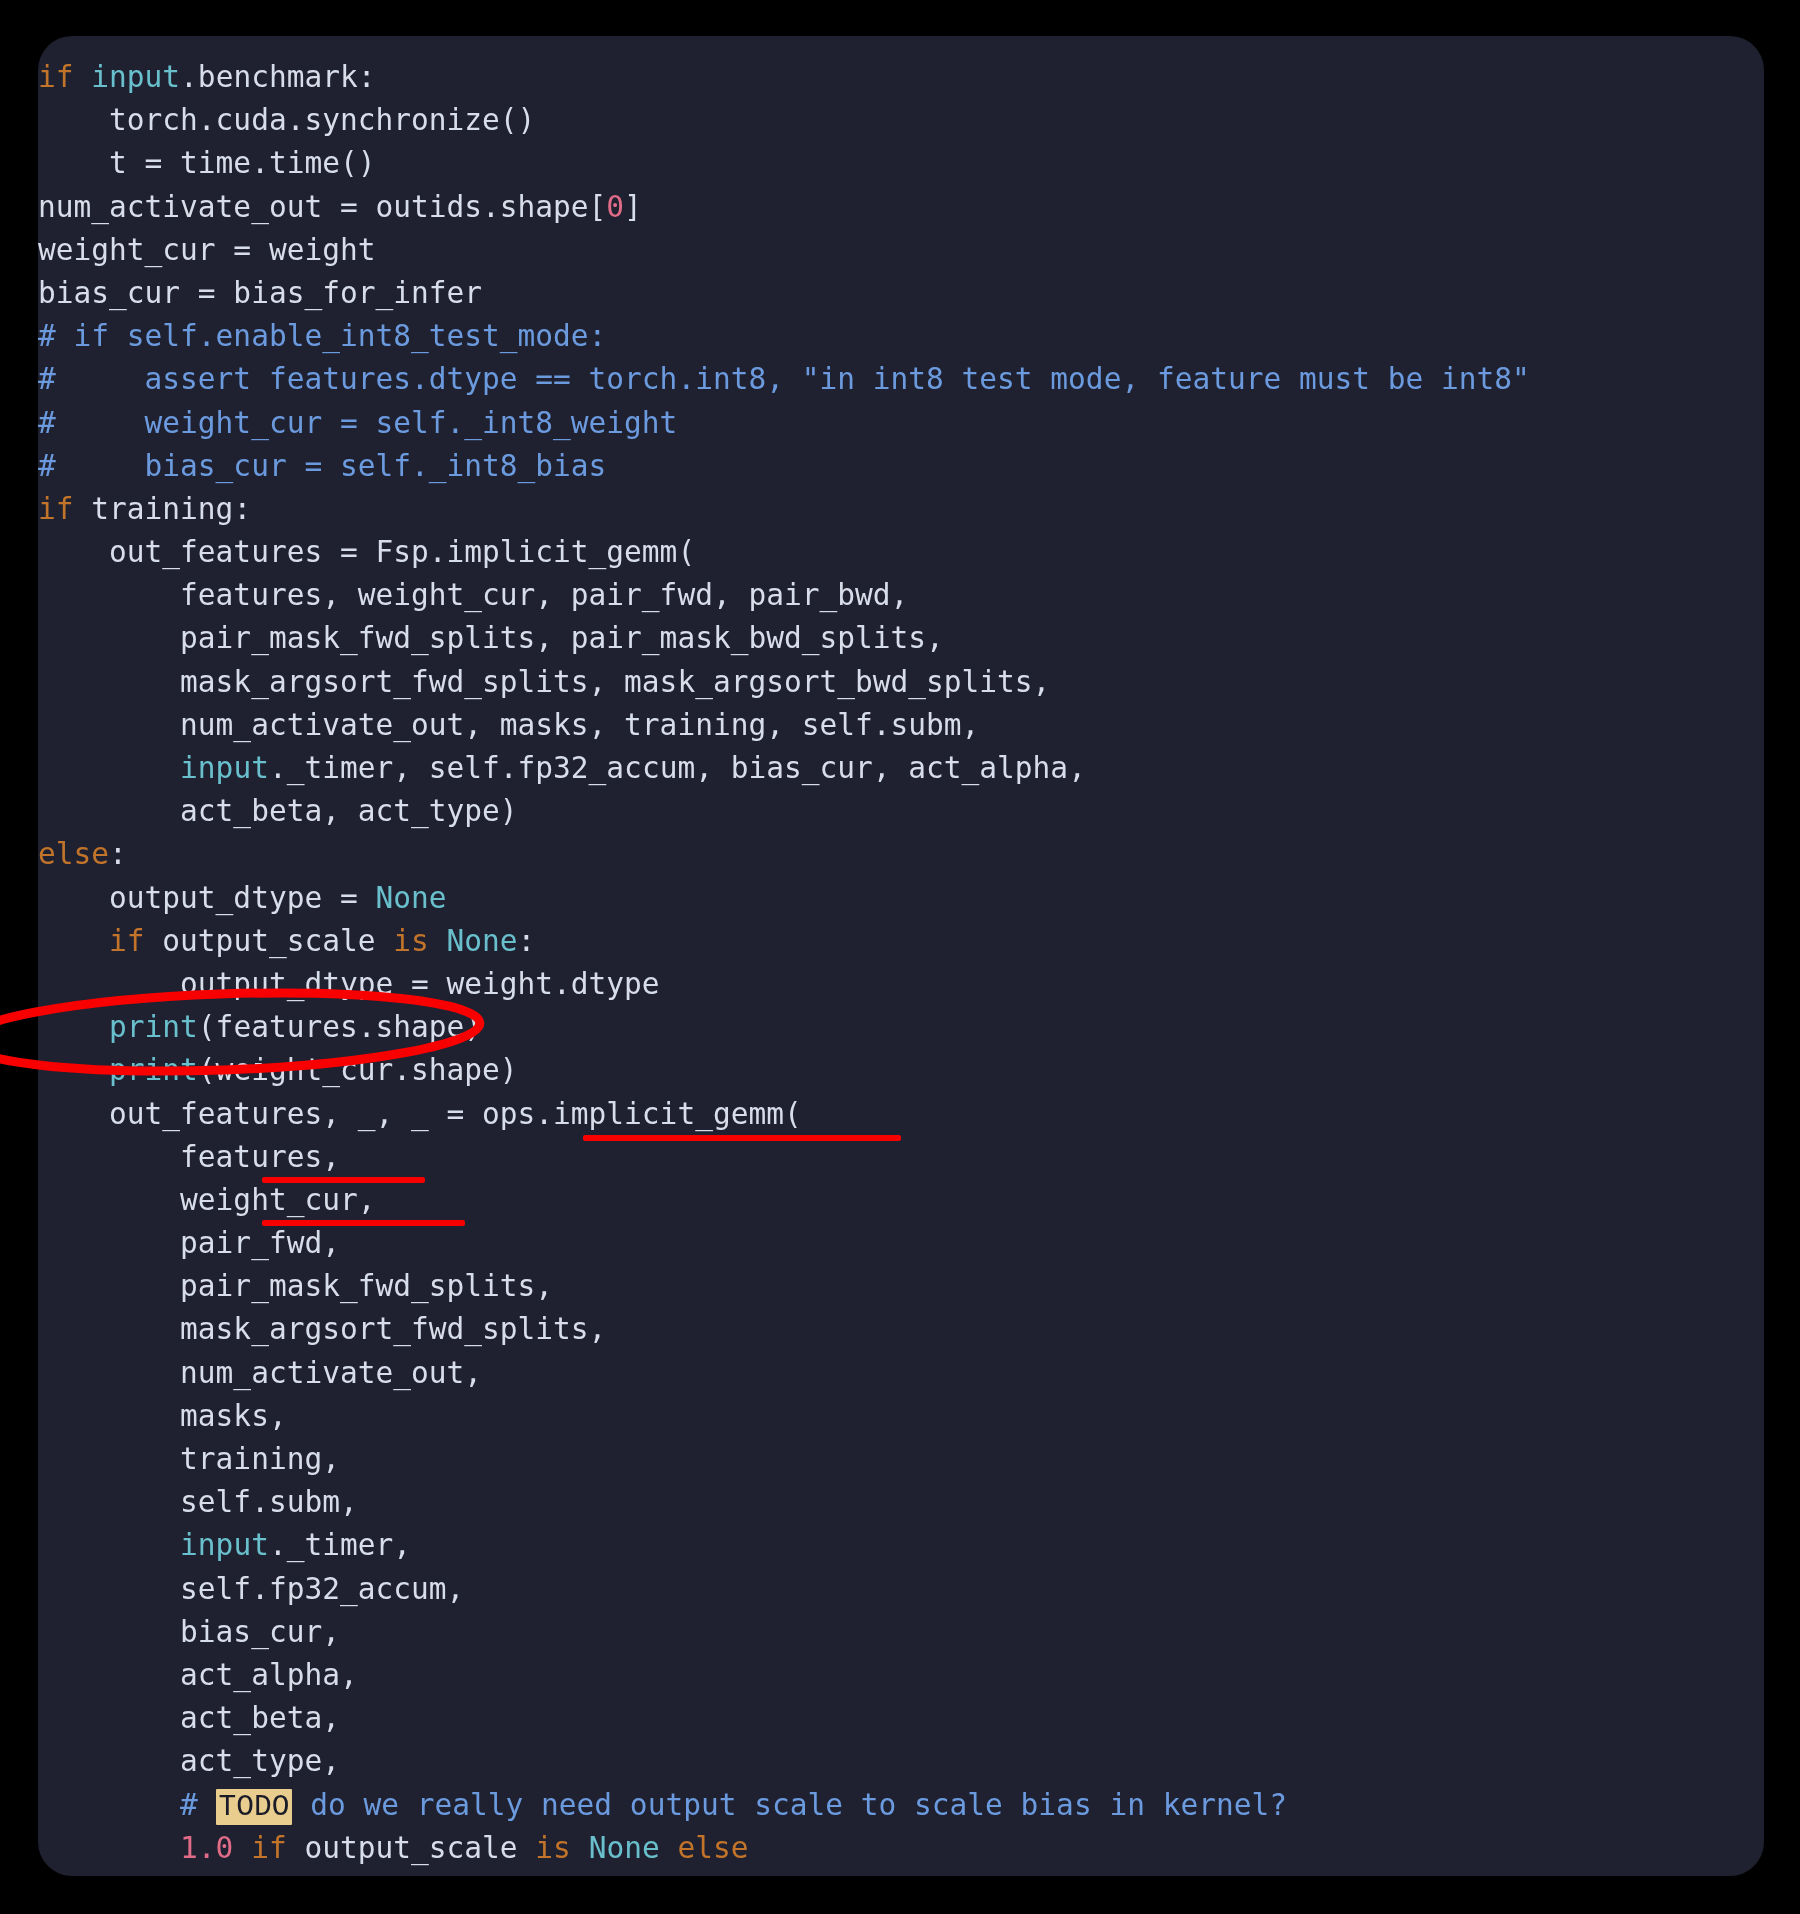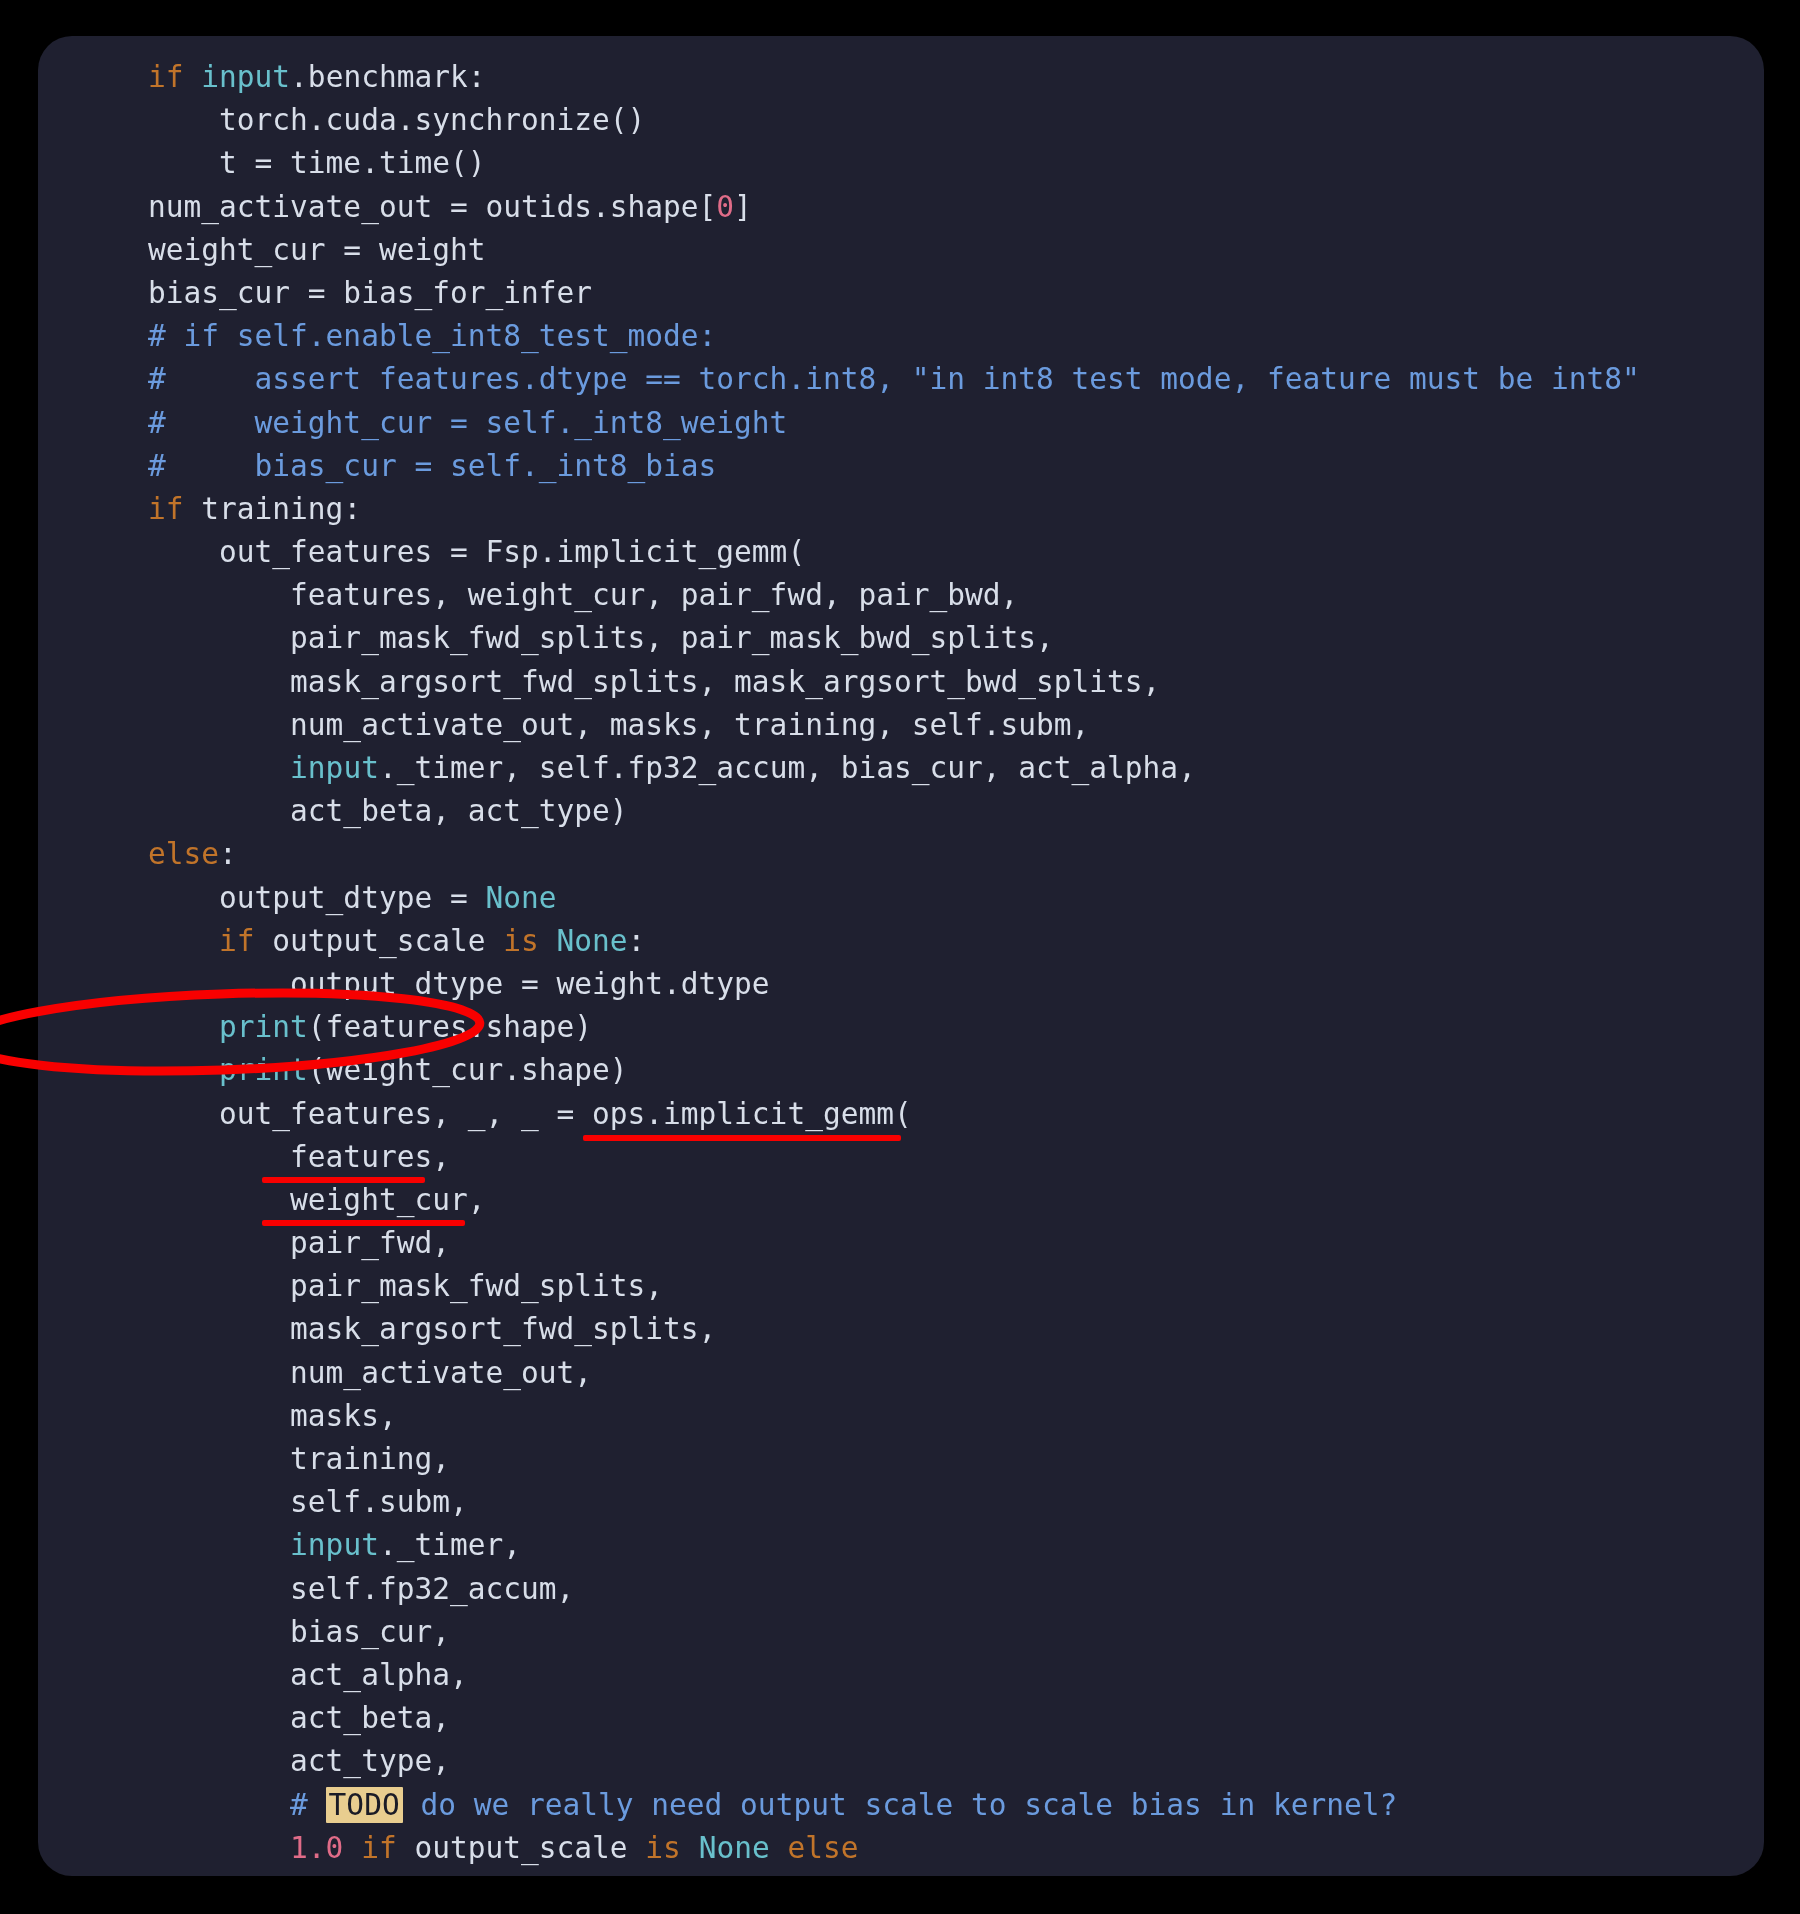--- a/index.html
+++ b/index.html
@@ -42,36 +42,36 @@
     font-size: 29.5px;
     line-height: 43.2px;
     letter-spacing: 0px;
     white-space: pre;
     color: #d8dee9;
   }
 
   .cl {
     display: block;
     height: 43.2px;
-    padding-left: 110px;
     white-space: pre;
   }
 
   
   .kw   { color: #c1742a; }     
   .bi   { color: #69c0cc; }     
   .num  { color: #e06c88; }     
   .cmt  { color: #6b9bde; margin-top: 36px; }     
   .txt  { color: #d8dee9; }     
 
   .todo {
     background: #e8cd8f;
     color: #1a1b26;
     padding: 1px 3px;
     border-radius: 1px;
+    font-family: Liberation Mono, monospace;
   }
 
   
   #annotations {
     position: absolute;
     left: 0; top: 0;
     width: 1800px;
     height: 1914px;
     pointer-events: none;
   }

